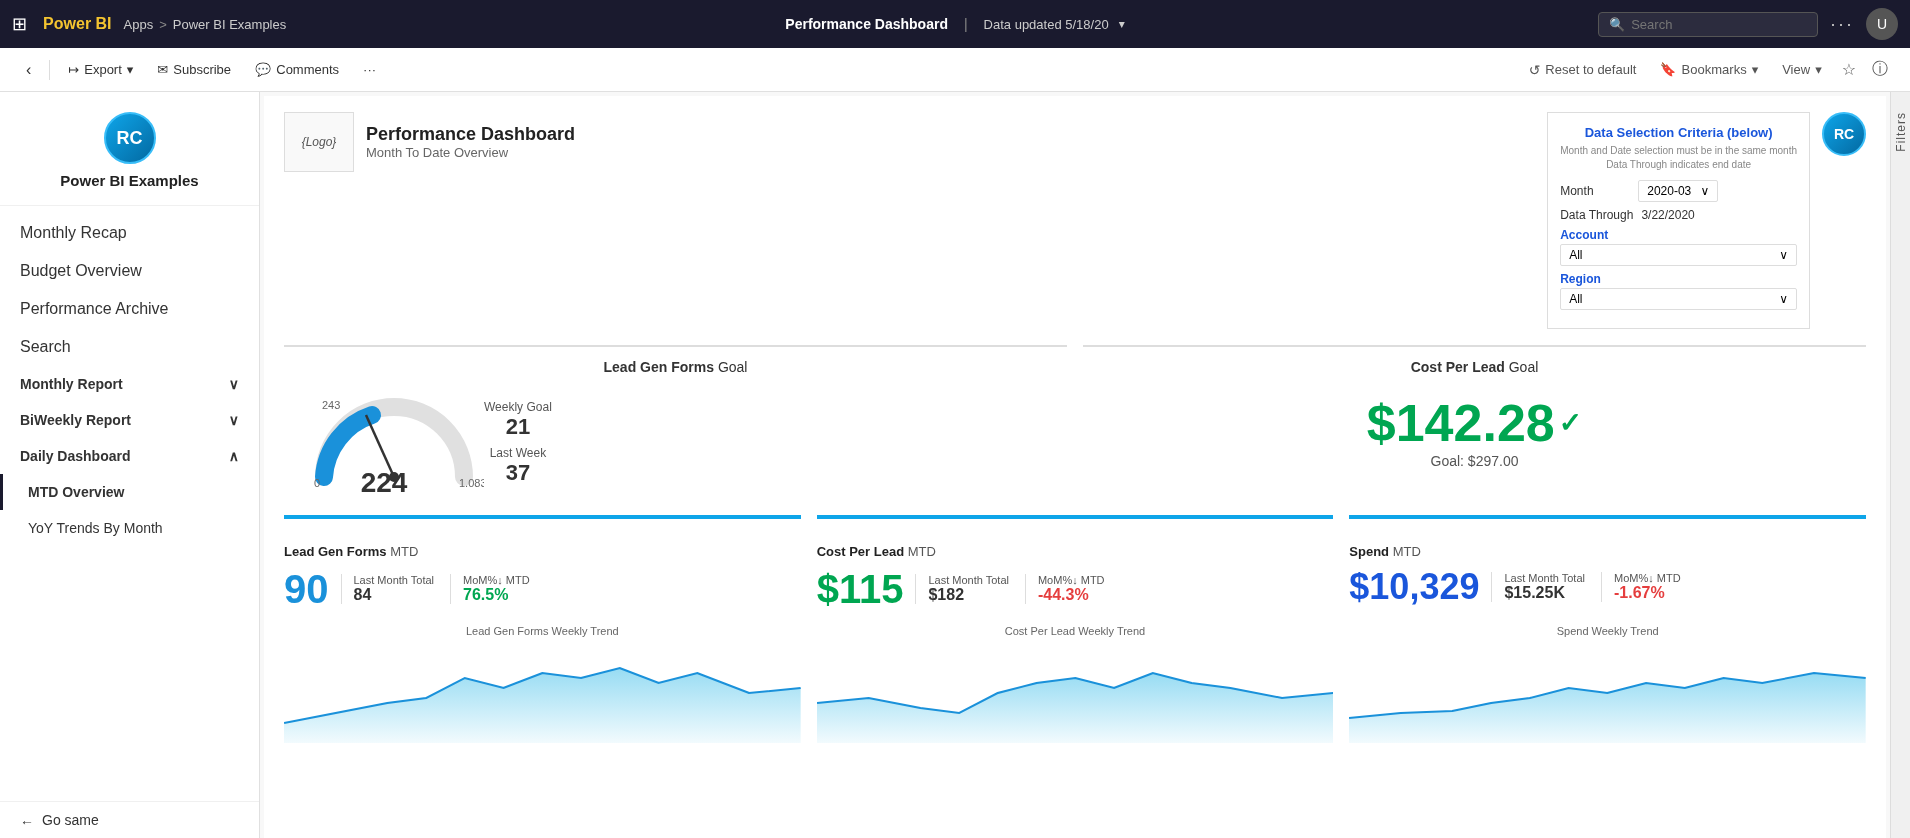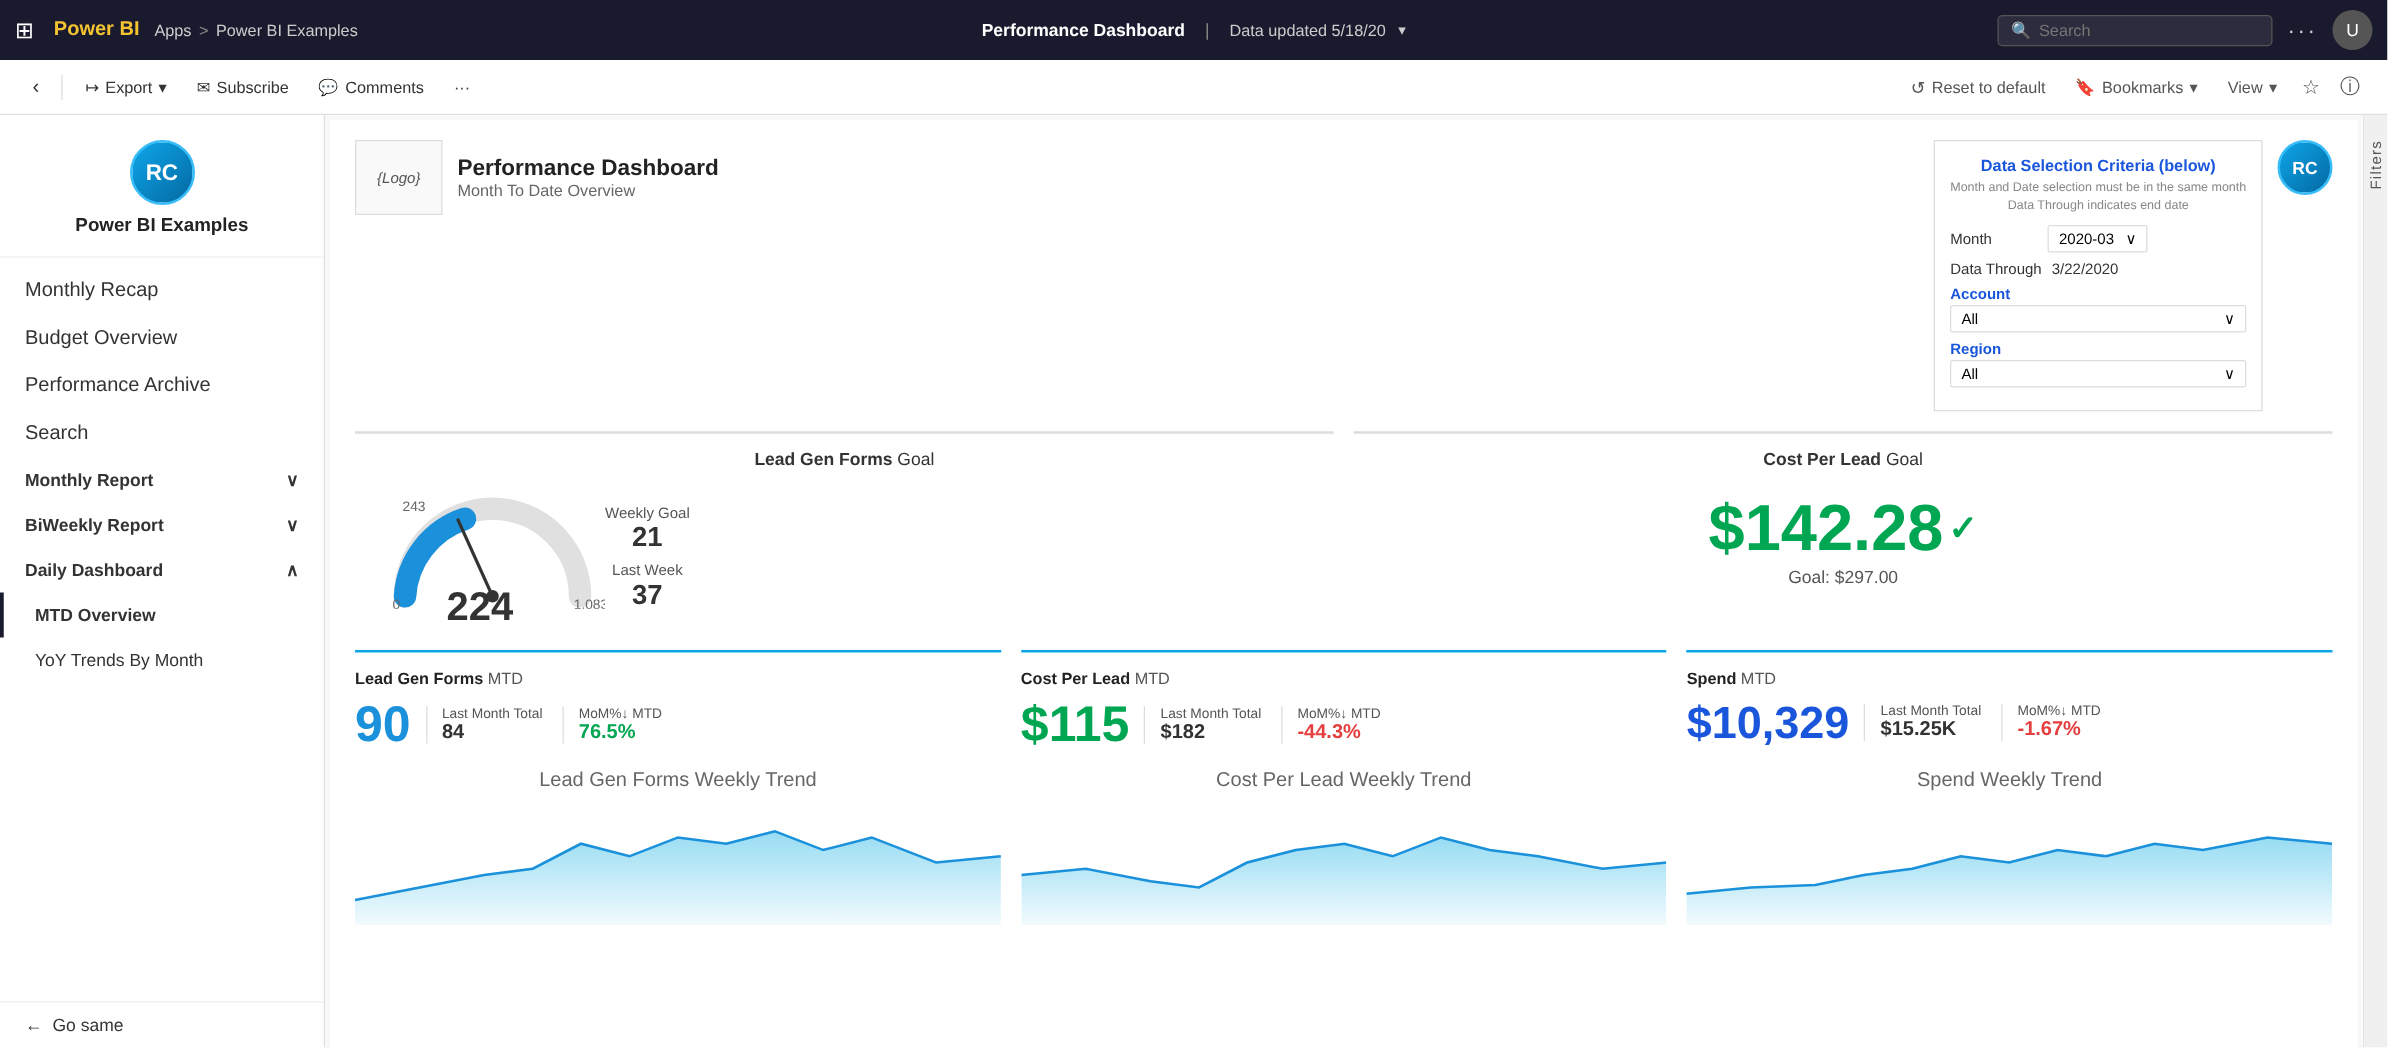--- a/index.html
+++ b/index.html
@@ -187,42 +187,42 @@
     .cpl-check { font-size: 28px; color: #00a651; margin-left: 4px; }
     .cpl-goal { font-size: 14px; color: #555; margin-top: 4px; }
 
     
     .mtd-grid {
       display: grid;
       grid-template-columns: 1fr 1fr 1fr;
       gap: 16px;
       margin-bottom: 16px;
     }
-    .mtd-section { border-top: 2px solid #0ea5e9; padding-top: 13px; }
+    .mtd-section { border-top: 4px solid #0ea5e9; padding-top: 25px; }
     .mtd-title { font-size: 13px; color: #555; margin-bottom: 10px; }
     .mtd-title strong { font-weight: 700; color: #222; }
     .mtd-values { display: flex; align-items: center; gap: 0; }
     .mtd-big { font-size: 40px; font-weight: 700; color: #1a91da; line-height: 1; margin-right: 12px; flex-shrink: 0; }
     .mtd-big.green { color: #00a651; }
     .mtd-big.blue-big { color: #1a56db; font-size: 36px; }
     .mtd-side { display: flex; gap: 16px; align-items: center; }
     .mtd-col { border-left: 1px solid #ddd; padding-left: 12px; }
     .mtd-col-label { font-size: 11px; color: #555; }
     .mtd-col-val { font-size: 16px; font-weight: 600; color: #333; }
     .mtd-col-val.positive { color: #00a651; }
     .mtd-col-val.negative { color: #e53e3e; }
 
     
     .trend-grid {
       display: grid;
       grid-template-columns: 1fr 1fr 1fr;
       gap: 16px;
     }
     .trend-section { }
-    .trend-title { font-size: 16px; color: #666; text-align: center; margin-bottom: 6px; }
+    .trend-title { font-size: 11px; color: #666; text-align: center; margin-bottom: 6px; }
     .trend-chart-area { height: 100px; position: relative; overflow: hidden; }
 
     
     .filters-panel {
       width: 20px;
       background: #f0f0f0;
       border-left: 1px solid #ddd;
       display: flex;
       flex-direction: column;
       align-items: center;
@@ -420,21 +420,21 @@
                   <path d="M 20 90 A 70 70 0 0 1 68 28" fill="none" stroke="#1a91da" stroke-width="18" stroke-linecap="round"></path>
 
                   <line x1="90" y1="90" x2="62" y2="28" stroke="#333" stroke-width="2.5"></line>
                   <circle cx="90" cy="90" r="5" fill="#333"></circle>
 
                   <text x="10" y="100" font-size="11" fill="#666">0</text>
                   <text x="155" y="100" font-size="11" fill="#666">1,083</text>
                   <text x="18" y="22" font-size="11" fill="#666">243</text>
                 </svg>
               </div>
-              <div style="font-size:32px; font-weight:700; color:#333; margin-top:-10px;">224</div>
+              <div style="font-size:28px; font-weight:700; color:#333; margin-top:-10px;">224</div>
             </div>
             <div class="weekly-goal-box">
               <div class="weekly-goal-label">Weekly Goal</div>
               <div class="weekly-goal-val">21</div>
               <div class="last-week-label">Last Week</div>
               <div class="last-week-val">37</div>
             </div>
           </div>
         </div>
 

